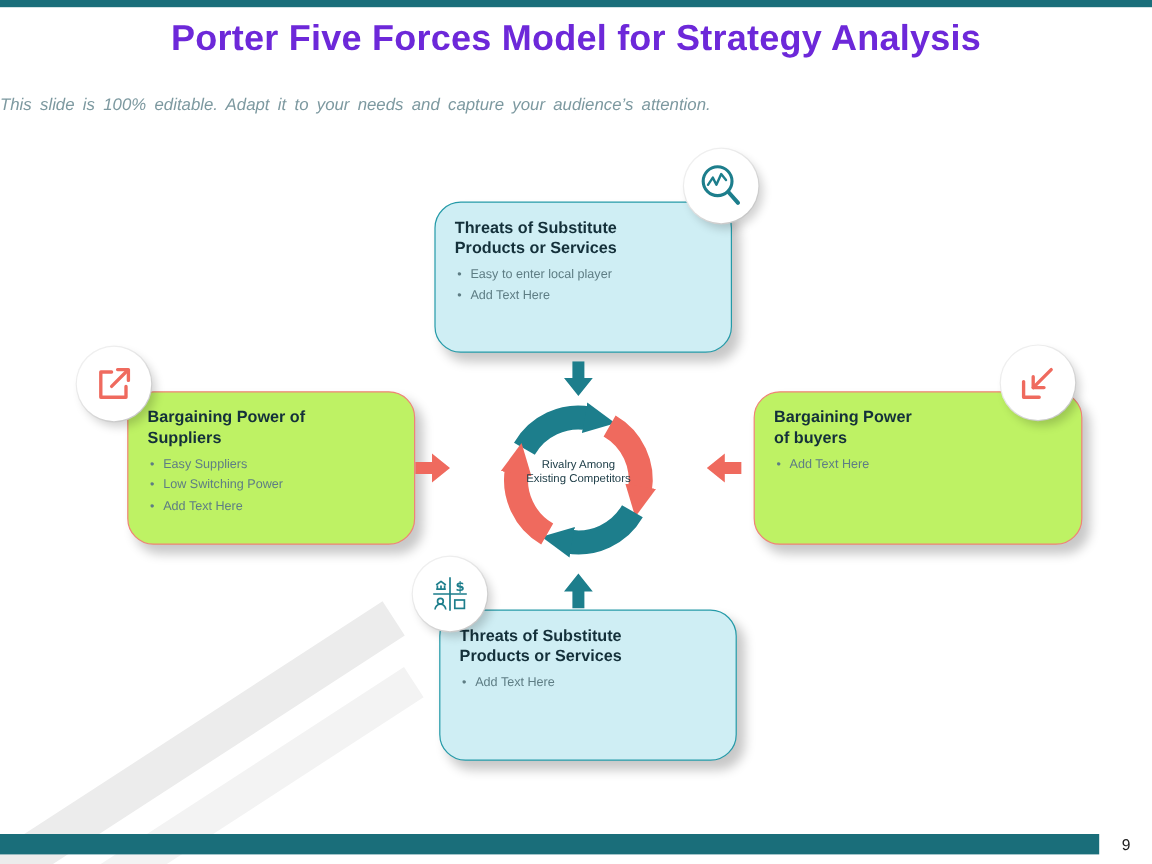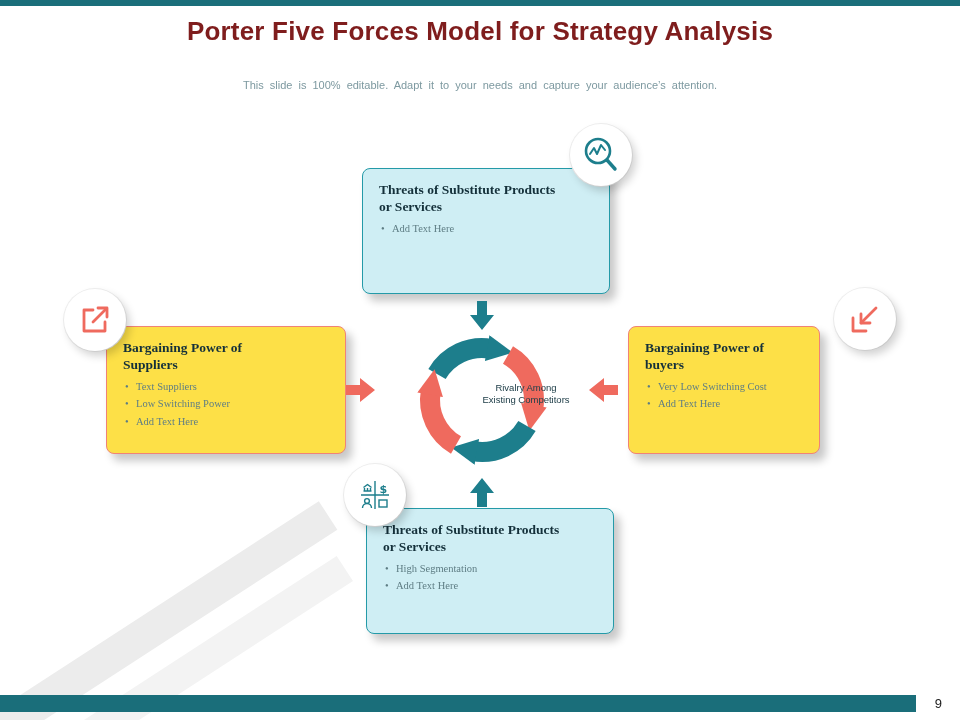--- a/index.html
+++ b/index.html
@@ -9,49 +9,48 @@
     font-family:"Liberation Sans", sans-serif;
   }
   
   .topbar { position:absolute; left:0; top:0; width:100%; height:6px; background:#1a6e7a; z-index:3; }
   .bottombar { position:absolute; left:0; top:695px; width:916px; height:17px; background:#1a6e7a; z-index:3; }
   .pagenum { position:absolute; right:18px; top:696px; font-size:13px; color:#1c1c1c; z-index:4; }
 
   
   .title {
     position:absolute; top:16px; left:0; width:100%;
-    text-align:center; font-size:26px; font-weight:bold; color:#7f1d1d;
+    text-align:center; font-size:30px; font-weight:bold; color:#6d28d9;
     letter-spacing:0.2px; z-index:2;
   }
   .subtitle {
     position:absolute; top:79px; left:0; width:100%;
-    text-align:center; font-size:11px; color:#7d99a0; word-spacing:3px; z-index:2;
+    font-size:14px; color:#7d99a0; word-spacing:3px; z-index:2;font-style:italic;
   }
 
   
   .stripe { position:absolute; z-index:0; }
   .stripe1 { left:-150px; top:640px; width:520px; height:34px; background:#ececec; transform:rotate(-33deg); }
   .stripe2 { left:-170px; top:706px; width:560px; height:30px; background:#f3f3f3; transform:rotate(-33deg); }
 
   
   .card {
     position:absolute; z-index:2; box-sizing:border-box;
-    border-radius:8px; padding:13px 16px 10px;
+    border-radius:22px; padding:13px 16px 10px;
     box-shadow:6px 7px 9px rgba(0,0,0,0.22);
-    font-family:Liberation Serif, serif;
   }
   .card.cyan { background:#cfeef4; border:1px solid #249aa8; }
-  .card.pink { background:#fde047; border:1px solid #f08376; }
+  .card.pink { background:#bef264; border:1px solid #f08376; }
   .card h3 {
     margin:0 0 6px 0; font-size:13.5px; line-height:1.25;
     color:#14303a; font-weight:bold;
   }
   .card-top   { left:362px; top:168px; width:248px; height:126px; }
   .card-left  { left:106px; top:326px; width:240px; height:128px; }
-  .card-right { left:628px; top:326px; width:192px; height:128px; }
+  .card-right { left:628px; top:326px; width:274px; height:128px; }
   .card-bottom{ left:366px; top:508px; width:248px; height:126px; }
   .card-top h3, .card-bottom h3 { max-width:185px; }
   .card-left h3 { max-width:175px; }
   .card-right h3 { max-width:130px; }
   .card ul { margin:0; padding:0; list-style:none; }
   .card li {
     position:relative; padding-left:13px; margin:3px 0;
     font-size:10.5px; color:#5e7d84; line-height:1.4;
   }
   .card li::before { content:"\2022"; position:absolute; left:2px; top:0; color:#5e7d84; }
@@ -64,21 +63,21 @@
   }
   .icon-top    { left:570px; top:124px; }
   .icon-left   { left:64px;  top:289px; }
   .icon-right  { left:834px; top:288px; }
   .icon-bottom { left:344px; top:464px; }
 
   
   .cycle { position:absolute; left:395px; top:313px; z-index:2; }
   .cycle-label {
     position:absolute; left:437px; top:382px; width:90px; z-index:3;
-    text-align:center; font-size:9.5px; line-height:1.25; color:#21404a;margin-left:44px;
+    text-align:center; font-size:9.5px; line-height:1.25; color:#21404a;
   }
 
   
   .conn { position:absolute; z-index:2; }
   .conn-top    { left:469px; top:301px; }
   .conn-bottom { left:469px; top:477px; }
   .conn-left   { left:346px; top:377px; }
   .conn-right  { left:588px; top:377px; }
 </style>
 </head>
@@ -90,45 +89,44 @@
   <div class="stripe stripe2"></div>
 
   <div class="topbar"></div>
 
   <div class="title">Porter Five Forces Model for Strategy Analysis</div>
   <div class="subtitle">This slide is 100% editable. Adapt it to your needs and capture your audience’s attention.</div>
 
   <div class="card cyan card-top">
     <h3>Threats of Substitute Products or Services</h3>
     <ul>
+      <li>Easy to enter local player</li>
       <li>Add Text Here</li>
     </ul>
   </div>
 
   <div class="card pink card-left">
     <h3>Bargaining Power of Suppliers</h3>
     <ul>
-      <li>Text Suppliers</li>
+      <li>Easy Suppliers</li>
       <li>Low Switching Power</li>
       <li>Add Text Here</li>
     </ul>
   </div>
 
   <div class="card pink card-right">
     <h3>Bargaining Power of buyers</h3>
     <ul>
-      <li>Very Low Switching Cost</li>
       <li>Add Text Here</li>
     </ul>
   </div>
 
   <div class="card cyan card-bottom">
     <h3>Threats of Substitute Products or Services</h3>
     <ul>
-      <li>High Segmentation</li>
       <li>Add Text Here</li>
     </ul>
   </div>
 
   <div class="icon-circle icon-top">
     <svg width="44" height="44" viewBox="0 0 44 44">
       <circle cx="19" cy="18" r="12" fill="none" stroke="#1d7e8c" stroke-width="2.6"></circle>
       <polyline points="11,21 15,15 18,21 22,12 26,17" fill="none" stroke="#1d7e8c" stroke-width="2" stroke-linejoin="round" stroke-linecap="round"></polyline>
       <line x1="28" y1="27" x2="36" y2="36" stroke="#1d7e8c" stroke-width="3.4" stroke-linecap="round"></line>
     </svg>

